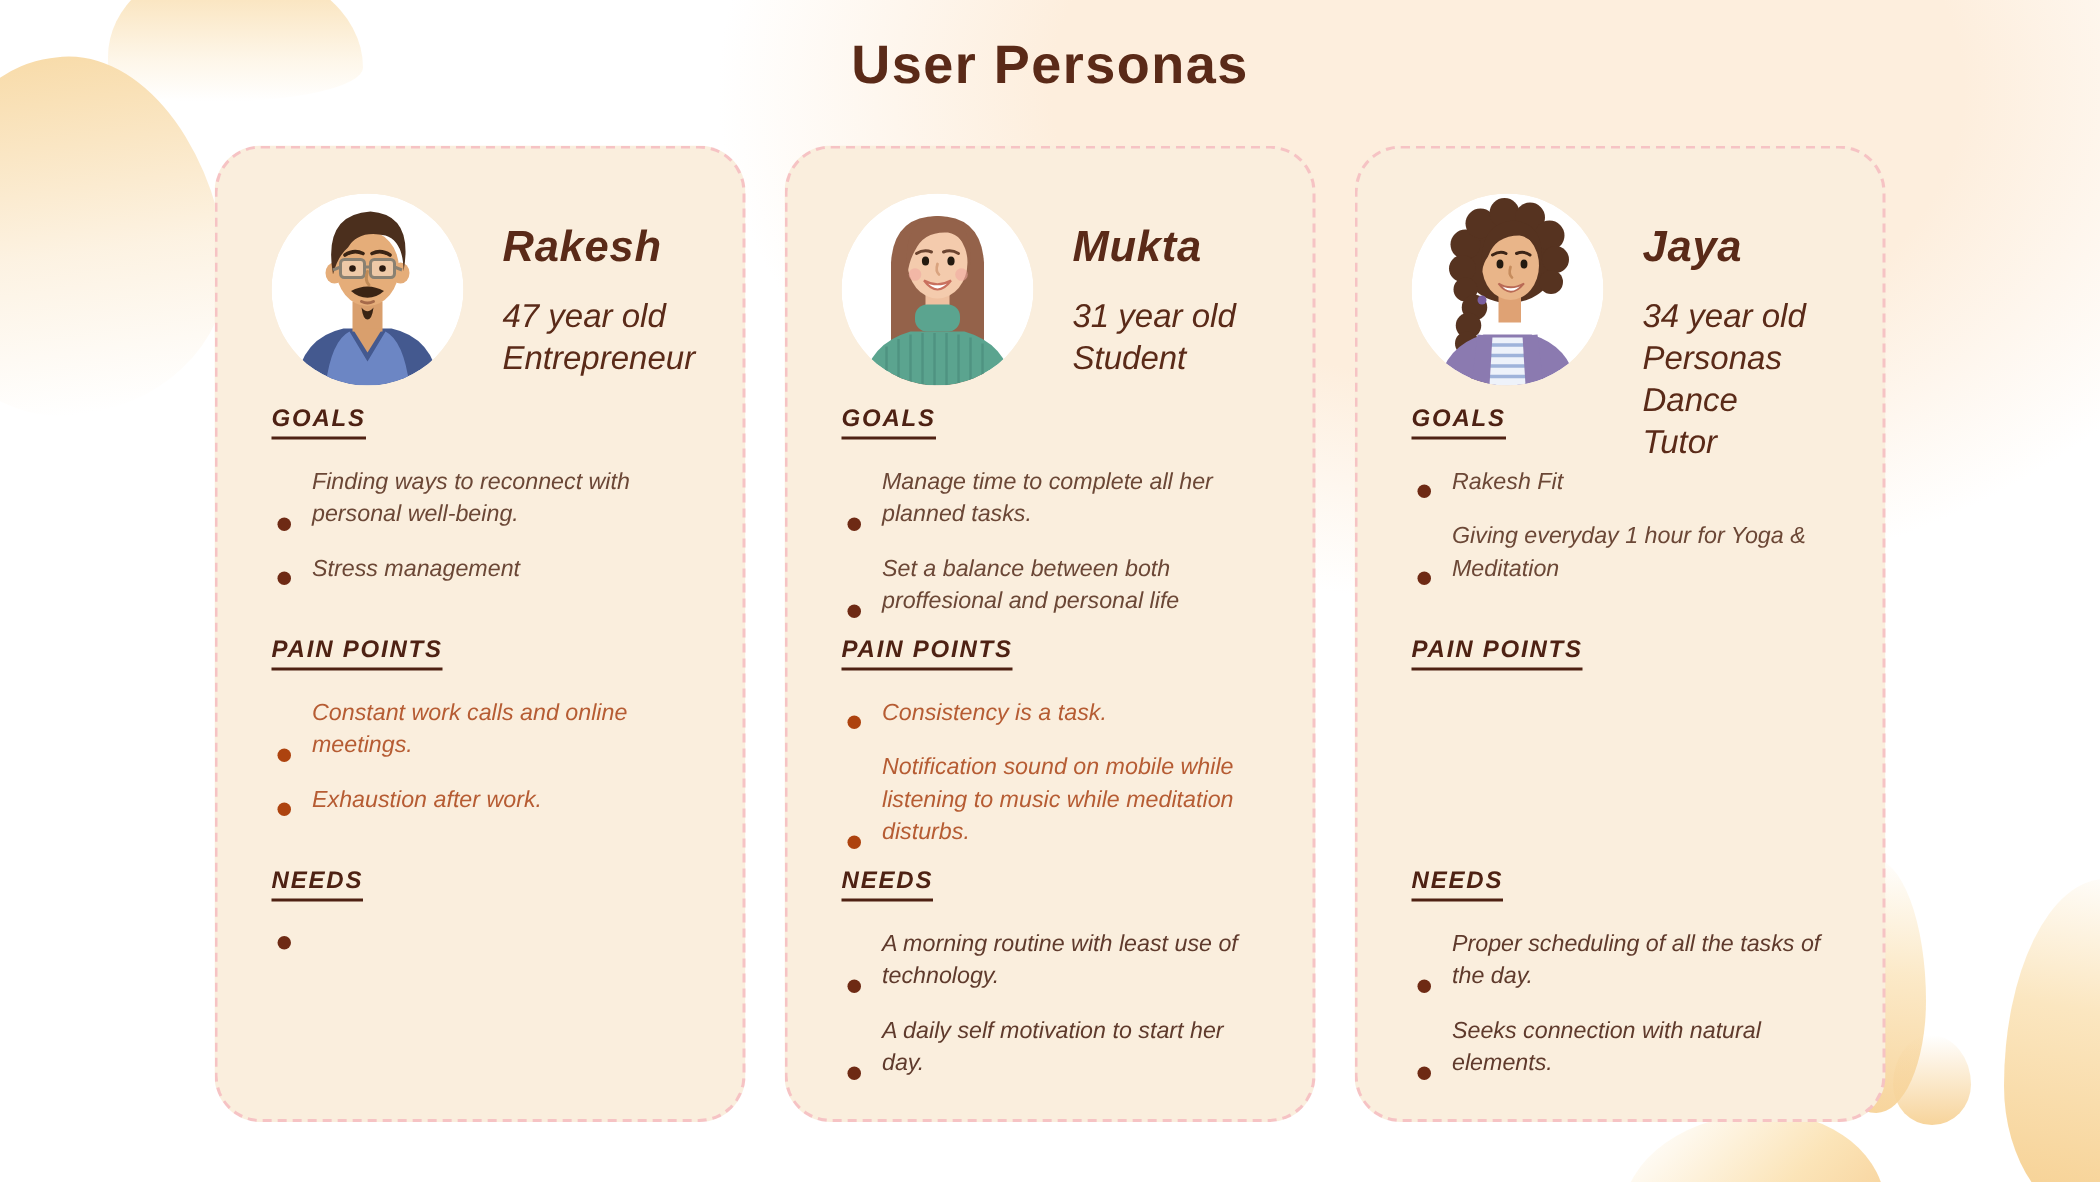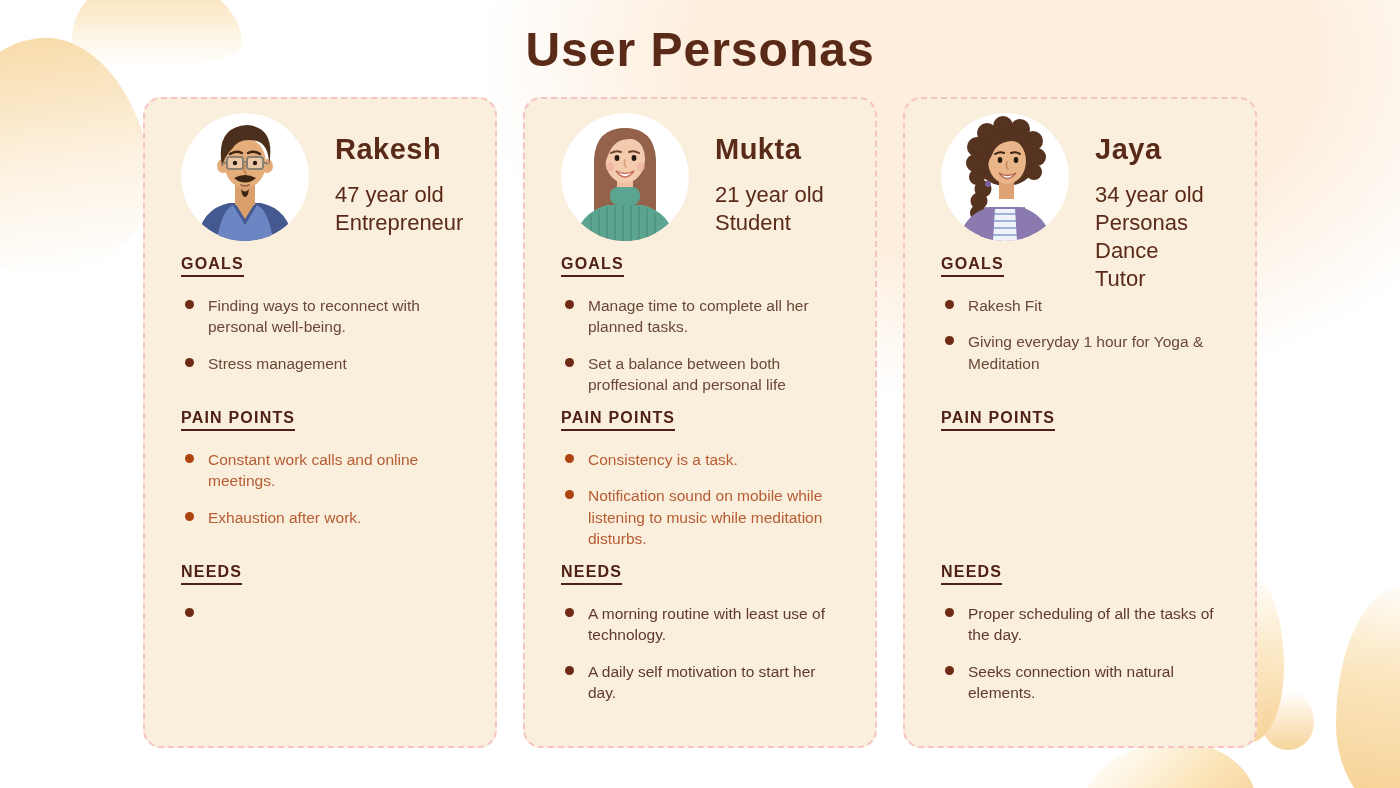--- a/index.html
+++ b/index.html
@@ -49,34 +49,35 @@
     background:linear-gradient(135deg, rgba(255,255,255,0) 8%, rgba(250,219,160,.75) 55%, #f5c98c 100%);
     border-radius:55% 45% 50% 50% / 62% 58% 42% 38%;
   }
 
   
   .page { position:relative; z-index:1; width:100%; height:100%; }
 
   .page-title {
     position:absolute; left:0; right:0; top:22px;
     text-align:center;
-    font-size:48px; font-weight:700; letter-spacing:1px;
+    font-size:36px; font-weight:700; letter-spacing:1px;
     color:var(--title-brown,#5a2a18);
   }
 
   .cards {
     position:absolute; left:143px; top:97px;
     display:flex; gap:26px;
   }
   .card {
     width:354px; height:651px;
     background:var(--card-bg,#faeedd);
     border:2px dashed var(--card-border-pink,#f6c3c4);
-    border-radius:18px;
-    padding:14px 36px 24px 36px;
+    border-radius:31px;
+    padding:30px 36px 24px 36px;
+    font-style:italic;
   }
 
   .card-header { display:flex; align-items:flex-start; height:142px; }
   .avatar {
     width:128px; height:128px; border-radius:50%;
     flex-shrink:0; overflow:hidden;
   }
   .persona-id { margin-left:26px; margin-top:20px; }
   .persona-name {
     font-size:29px; font-weight:700; letter-spacing:.5px;
@@ -92,21 +93,21 @@
     display:inline-block;
     font-size:16px; font-weight:700; letter-spacing:1.2px;
     color:var(--heading-brown,#4e2113);
     border-bottom:2px solid var(--heading-brown,#4e2113);
     padding-bottom:2px;
   }
   .section-goals { height:154px; }
   .section-pain  { height:154px; }
 
   ul.items { list-style:none; margin:18px 0 0 4px; }
-  ul.items li { display:flex; gap:14px; margin-bottom:15px; }
+  ul.items li { display:flex; gap:14px; margin-bottom:15px;align-items:flex-end; }
   .dot {
     width:9px; height:9px; border-radius:50%;
     margin-top:5px; flex-shrink:0;
     background:var(--bullet-dark,#6e2a14);
   }
   .item-text {
     font-size:15.5px; line-height:1.38;
     color:var(--goal-text,#6b4736);
   }
   .section-pain .dot { background:var(--bullet-rust,#ad430f); }
@@ -236,21 +237,21 @@
               <circle cx="49" cy="54" r="4.2" fill="#f0a8a0" opacity=".55"></circle>
               <circle cx="80" cy="54" r="4.2" fill="#f0a8a0" opacity=".55"></circle>
               <path d="M64,47 q-1.5,5 1,7" stroke="#d9a37f" stroke-width="1.8" fill="none" stroke-linecap="round"></path>
               <path d="M55,58 Q64,70 73,58 Q64,63 55,58 Z" fill="#ffffff" stroke="#c9705e" stroke-width="1.4"></path>
             </g>
           </svg>
         </div>
         <div class="persona-id">
           <div class="persona-name">Mukta</div>
           <div class="persona-bio">
-            <div>21 year old</div>
+            <div>31 year old</div>
             <div>Student</div>
           </div>
         </div>
       </div>
 
       <div class="section section-goals">
         <span class="section-title">GOALS</span>
         <ul class="items">
           <li>
               <span class="dot"></span>

